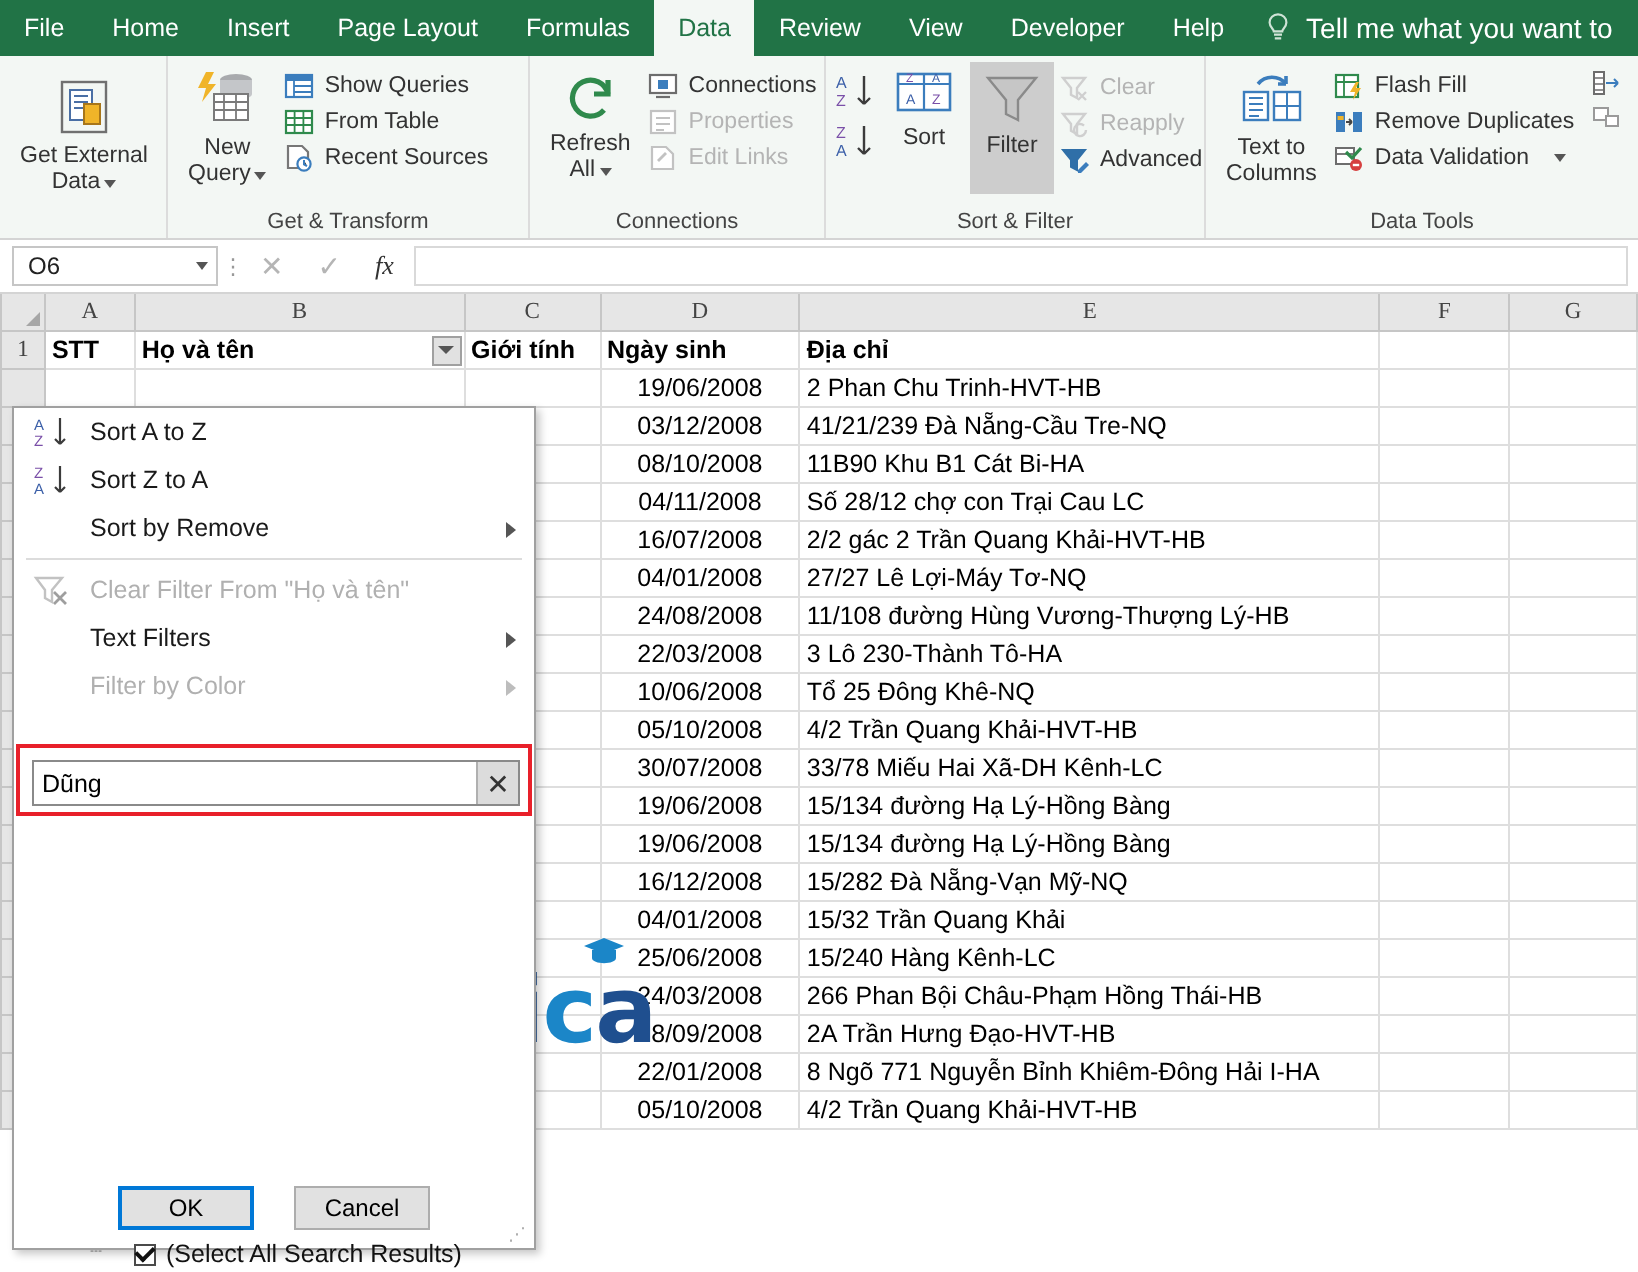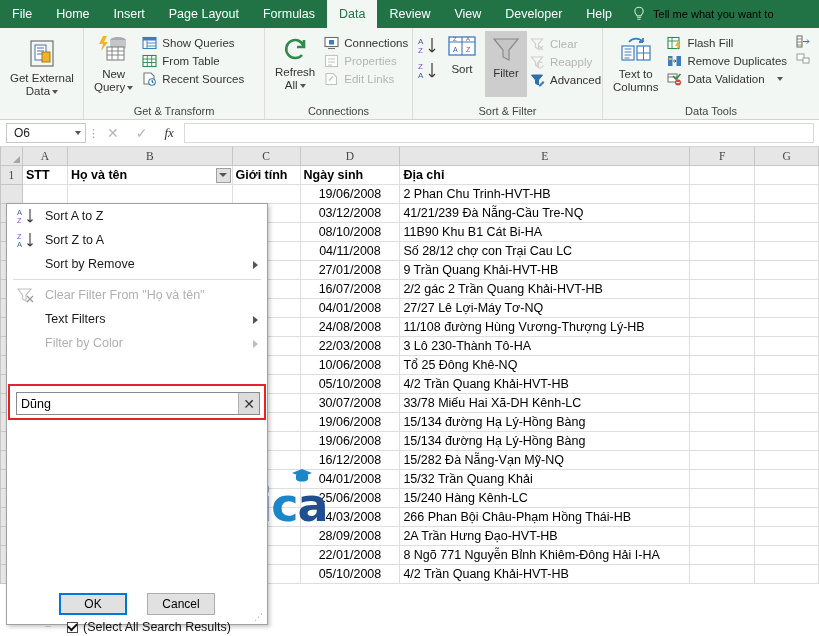--- a/index.html
+++ b/index.html
@@ -30,21 +30,21 @@
     display: flex; align-items: center;
     white-space: nowrap;
     cursor: default;
   }
   .rtab.active {
     background: #f3f7f4;
     color: #217346;
   }
   .tellme {
     display:flex; align-items:center; gap:7px;
-    color:#000000; font-size:11px; padding-left:8px;
+    color:#ffffff; font-size:14px; padding-left:8px;
   }
   .bulb { display:block; }
 
   
   .ribbon {
     height: 92px;
     background: #f3f7f4;
     border-bottom: 1px solid #d4d4d4;
     display: flex;
     position: relative;
@@ -94,21 +94,21 @@
   
   .fbar {
     height: 27px;
     display: flex; align-items: center;
     background: #fff;
     border-bottom: 1px solid #d4d4d4;
     padding: 0 2px;
     position: relative; z-index: 4;
   }
   .namebox {
-    width: 80px; height: 20px; margin-left: 4px;
+    width: 103px; height: 20px; margin-left: 4px;
     border: 1px solid #c6c6c6; background:#fff;
     display:flex; align-items:center; justify-content:space-between;
     padding: 0 4px 0 7px; font-size: 12px; color:#222;
   }
   .dots3 { color:#999; font-size:11px; letter-spacing:0; padding:0 2px; }
   .fb-icons { display:flex; align-items:center; gap:17px; padding:0 10px 0 6px; }
   .fb-x { color:#b5b5b5; font-size:14px; }
   .fb-ck { color:#b5b5b5; font-size:14px; }
   .fb-fx { color:#333; font-size:13px; font-style:italic; font-family:"Liberation Serif", serif; }
   .fb-input {
@@ -202,21 +202,21 @@
   .mi .mi-icn { position:absolute; left:8px; top:3px; width:22px; height:18px; }
   .mi .sub {
     position:absolute; right:9px; top:9px;
     width:0;height:0;border-top:4px solid transparent;border-bottom:4px solid transparent;
     border-left:5px solid #555;
   }
   .mi.dim .sub { border-left-color:#bdbdbd; }
   .hr { height:1px; background:#dcdcdc; margin:3px 6px; }
 
   .searchwrap {
-    position:absolute; left:8px; top:384px; width:258px; height:36px;
+    position:absolute; left:8px; top:372px; width:258px; height:36px;
     border:2px solid #e8202a; z-index:14;
     background: transparent;
     padding-left: 12px;
   }
   .searchbox {
     position:absolute; left:6px; top:6px; width:244px; height:23px;
     border:1px solid #8a8a8a; background:#fff;
     display:flex; align-items:center;
   }
   .searchbox input {
@@ -600,30 +600,20 @@
           <td class="cell dt">04/11/2008</td>
           <td class="cell">Số 28/12 chợ con Trại Cau LC</td>
           <td class="cell"></td>
           <td class="cell"></td>
         </tr>
         <tr>
           <td class="rowhdr"></td>
           <td class="cell ctr"></td>
           <td class="cell"></td>
           <td class="cell ctr"></td>
-          <td class="cell dt">27/01/2008</td>
-          <td class="cell">9 Trần Quang Khải-HVT-HB</td>
-          <td class="cell"></td>
-          <td class="cell"></td>
-        </tr>
-        <tr>
-          <td class="rowhdr"></td>
-          <td class="cell ctr"></td>
-          <td class="cell"></td>
-          <td class="cell ctr"></td>
           <td class="cell dt">16/07/2008</td>
           <td class="cell">2/2 gác 2 Trần Quang Khải-HVT-HB</td>
           <td class="cell"></td>
           <td class="cell"></td>
         </tr>
         <tr>
           <td class="rowhdr"></td>
           <td class="cell ctr"></td>
           <td class="cell"></td>
           <td class="cell ctr"></td>

